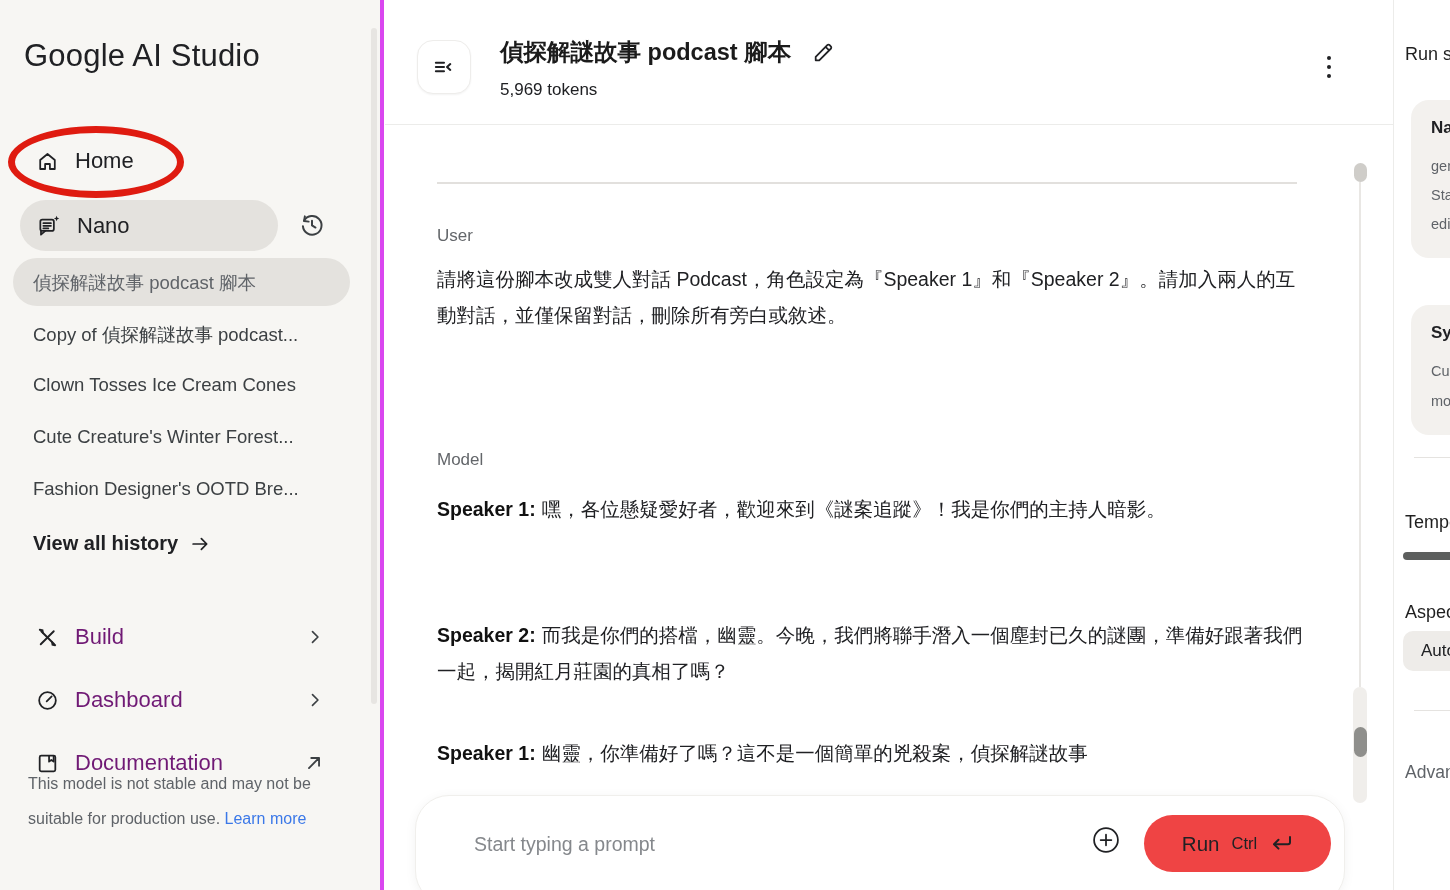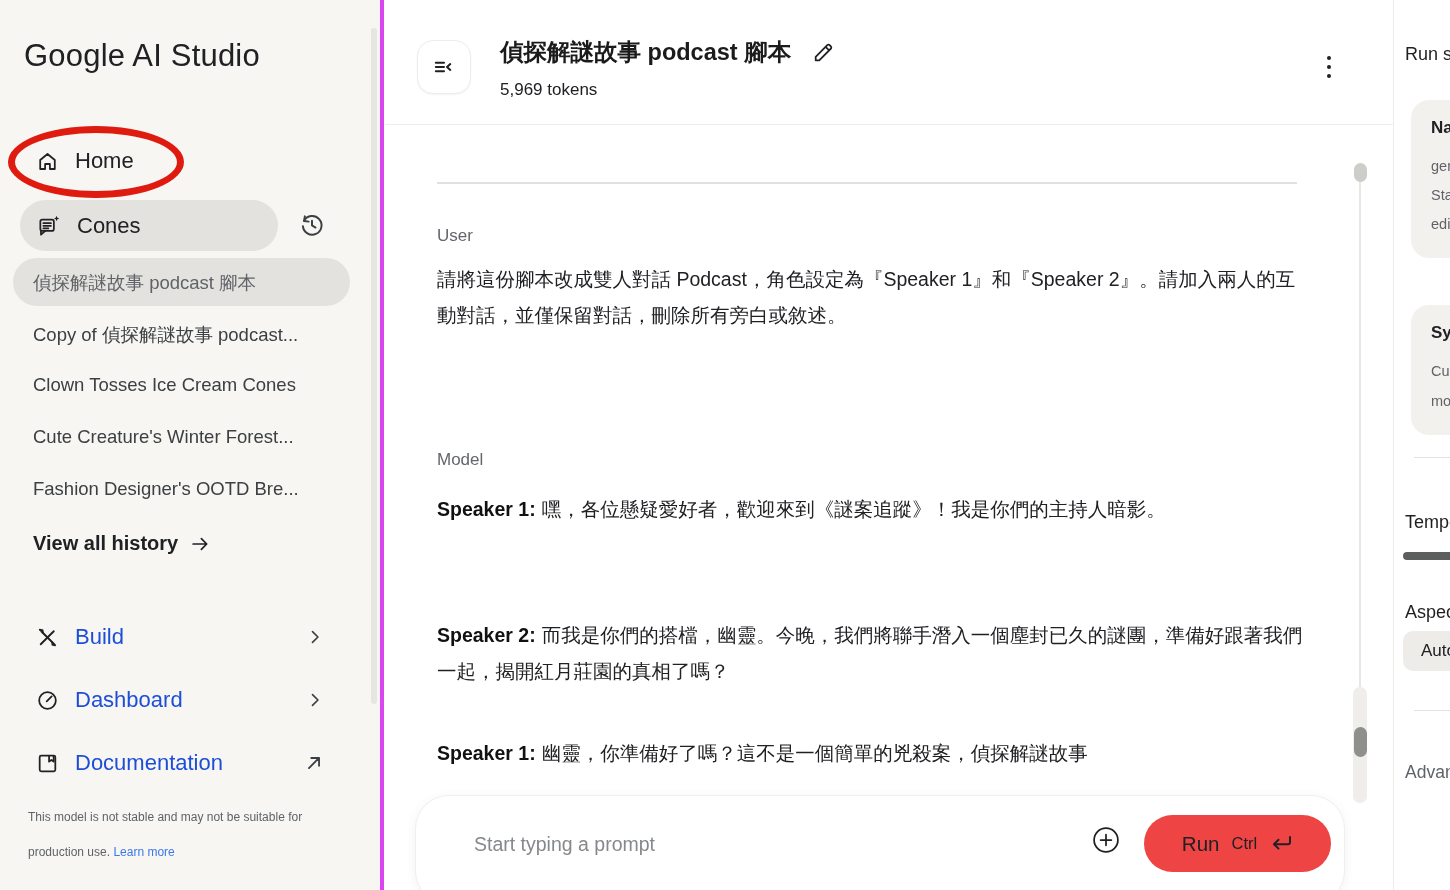--- a/index.html
+++ b/index.html
@@ -19,23 +19,23 @@
   .pill-chat { position:absolute; left:20px; top:200px; width:258px; height:51px;
     background:#e4e2de; border-radius:26px; display:flex; align-items:center; gap:15px;
     padding-left:16px; font-size:22px; font-weight:500; }
   .pill-convo { position:absolute; left:13px; top:258px; width:337px; height:48px;
     background:#e4e2de; border-radius:24px; display:flex; align-items:center;
     padding-left:20px; font-size:18.5px; color:#5f6368; white-space:nowrap; overflow:hidden; }
   .hist { position:absolute; left:33px; font-size:18.5px; color:#3c4043; white-space:nowrap; cursor:pointer; }
   .viewall { position:absolute; left:33px; top:532px; font-size:20px; font-weight:600;
     color:#202124; display:flex; align-items:flex-end; gap:10px; cursor:pointer; }
   .secrow { position:absolute; left:35px; width:290px; display:flex; align-items:center; gap:15px;
-    font-size:22px; color:#1d4ed8; cursor:pointer; }
+    font-size:22px; color:#701a75; cursor:pointer; }
   .secrow .trail { margin-left:auto; }
-  .disclaimer { position:absolute; left:28px; top:800px; width:292px; font-size:12px;
+  .disclaimer { position:absolute; left:28px; top:766px; width:292px; font-size:16px;
     line-height:35px; color:#5f6368; }
   .disclaimer a { color:#3b78e8; text-decoration:none; }
   .side-scroll { position:absolute; left:371px; top:28px; width:6px; height:676px;
     background:#e7e5e2; border-radius:3px; }
 
   
   #main { position:absolute; left:385px; top:0; width:1008px; height:890px; background:#fff; }
   .collapse-btn { position:absolute; left:32px; top:40px; width:54px; height:54px; background:#fff;
     border:1px solid #eeedeb; border-radius:16px; box-shadow:0 1px 2px rgba(0,0,0,.05);
     display:flex; align-items:center; justify-content:center; cursor:pointer; }
@@ -105,21 +105,21 @@
 
   <div class="pill-chat">
     <span>
       <svg width="26" height="26" viewBox="0 0 24 24" fill="none" stroke="#202124" stroke-width="1.6" stroke-linecap="round" stroke-linejoin="round">
           <rect x="4" y="6.2" width="12.5" height="10.3" rx="1.8"></rect>
           <path d="M4.6 16.5 L4.6 20 L8.6 16.5"></path>
           <path d="M6.8 9.4 H13.8 M6.8 11.8 H13.8 M6.8 14.2 H11.4"></path>
           <path d="M19 2.6 l.75 1.75 1.75.75 -1.75.75 -.75 1.75 -.75-1.75 -1.75-.75 1.75-.75z" fill="#202124" stroke="none"></path>
         </svg>
     </span>
-    <span>Cones</span>
+    <span>Nano</span>
   </div>
 
   <div class="abs" style="left:298px; top:211px; cursor:pointer;">
     <svg width="28" height="28" viewBox="0 0 24 24" fill="none" stroke="#3c4043" stroke-width="1.7" stroke-linecap="round" stroke-linejoin="round">
         <path d="M5.2 8.4 A8 8 0 1 1 4.2 13"></path>
         <path d="M5.9 4.6 L5.2 8.5 L9.1 9.1"></path>
         <path d="M12 8.4 V12.4 L15 14.2"></path>
       </svg>
   </div>
 

